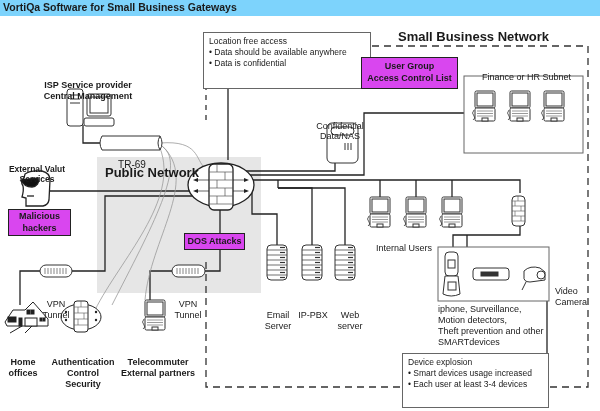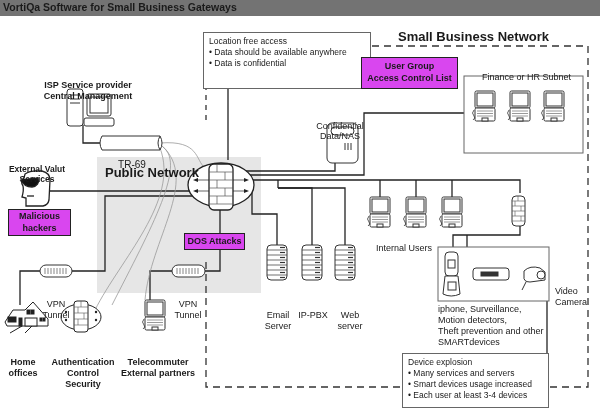--- a/index.html
+++ b/index.html
@@ -1,17 +1,17 @@
 <!DOCTYPE html>
 <html><head>
   <meta charset="utf-8">
   <style>
     html, body { margin: 0; padding: 0; background: #ffffff; }
     body { width: 600px; height: 411px; position: relative; overflow: hidden; font-family: "Liberation Sans", sans-serif; color: #1a1a1a; }
-    .titlebar { position: absolute; left: 0; top: 0; width: 600px; height: 16px; background: #737373; }
+    .titlebar { position: absolute; left: 0; top: 0; width: 600px; height: 16px; background: #7dd3fc; }
     .titlebar span { position: absolute; left: 3px; top: 1px; font-size: 10.5px; font-weight: bold; color: #1a1a1a; }
     svg#diagram { position: absolute; left: 0; top: 0; }
     .t { position: absolute; font-size: 9px; line-height: 11px; color: #1a1a1a; white-space: nowrap; }
     .tc { text-align: center; margin-top: 21px; }
     .b { font-weight: bold; }
     .big { font-size: 13px; font-weight: bold; line-height: 15px; }
     .note { position: absolute; border: 1px solid #666; background: #fff; font-size: 8.5px; line-height: 11px; padding: 3px 5px; }
     .note div { white-space: nowrap; }
     .lbl-box { position: absolute; border: 1px solid #222; background: #d946ef; font-size: 9px; font-weight: bold; text-align: center; line-height: 12px; }
   </style>
@@ -353,21 +353,20 @@
 <div class="t big" style="left:105px; top:165px;">Public Network</div>
 
 <div class="note" style="left:187px; top:32px; width:156px; height:49px;margin-left:16px;">
   <div>Location free access</div>
   <div>• Data should be available anywhere</div>
   <div>• Data is confidential</div>
 </div>
 
 <div class="note" style="left:402px; top:353px; width:135px; height:47px;">
   <div>Device explosion</div>
-  <div>• Many services and servers</div>
   <div>• Smart devices usage increased</div>
   <div>• Each user at least 3-4 devices</div>
 </div>
 
 <div class="t tc b" style="left:38px; top:59px; width:100px;">
   <div>ISP Service provider</div>
   <div>Central Management</div>
 </div>
 
 <div class="t tc" style="left:112px; top:138px; width:40px; font-size:10px;">TR-69</div>

